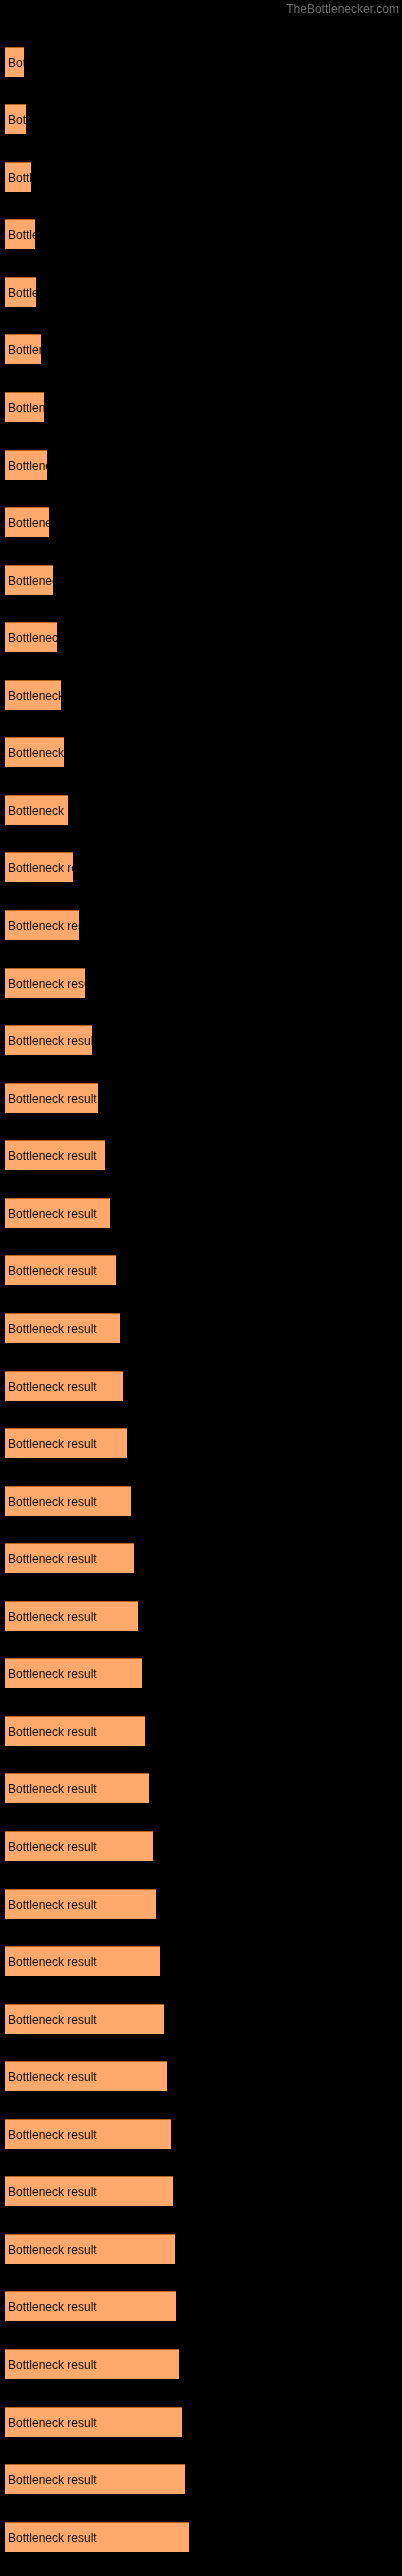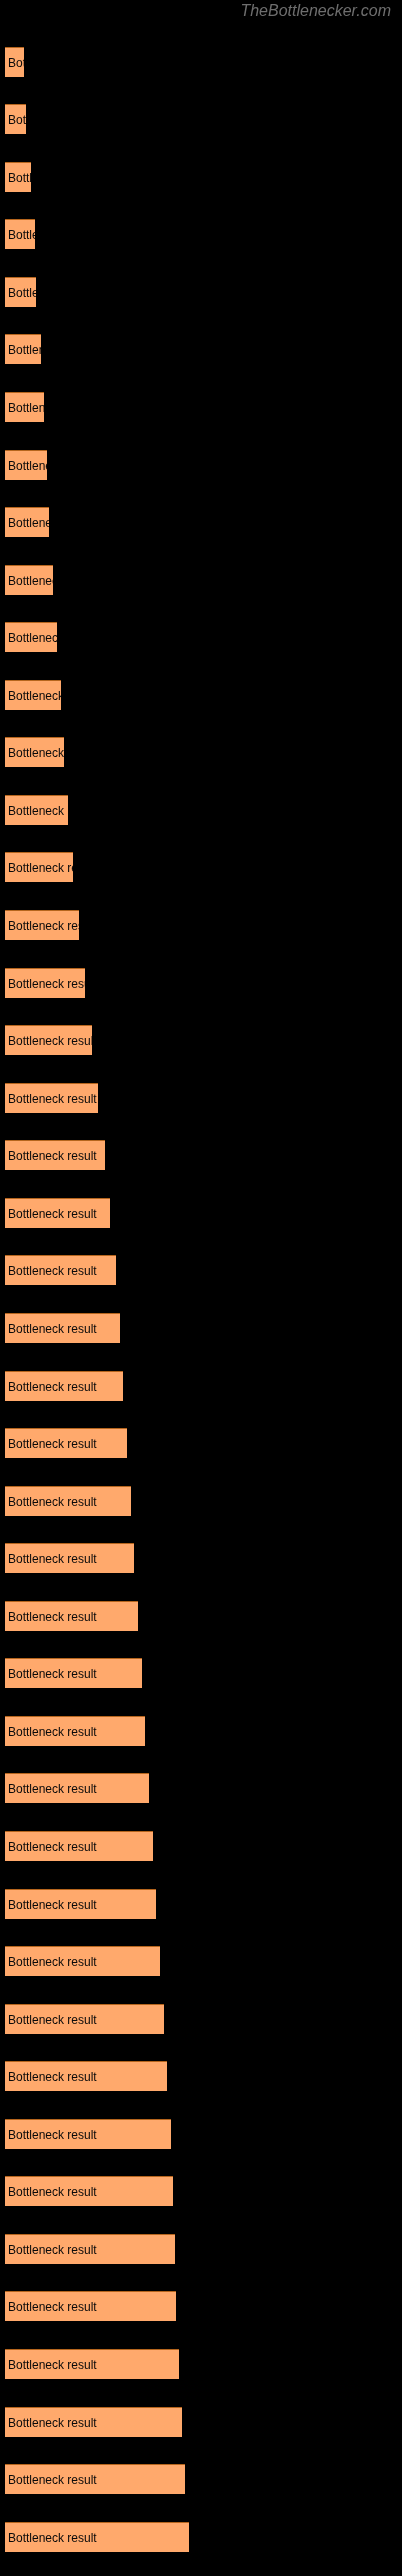--- a/index.html
+++ b/index.html
@@ -18,28 +18,27 @@
   .chart-root {
     position: absolute;
     left: 0; top: 0;
     width: 403px;
     height: 2576px;
     background: #000000;
   }
 
   .watermark {
     position: absolute;
-    right: 12px;
+    right: 4px;
     top: 1.6px;
-    font-size: 16px;
+    font-size: 12px;
     color: #6e6e6e;
     letter-spacing: 0px;
     white-space: nowrap;
     font-family: "Liberation Sans", sans-serif;
-    font-style: italic;
   }
 
   .plot-area {
     position: absolute;
     left: 0;
     top: 0;
     width: 403px;
     height: 2576px;
   }
 

